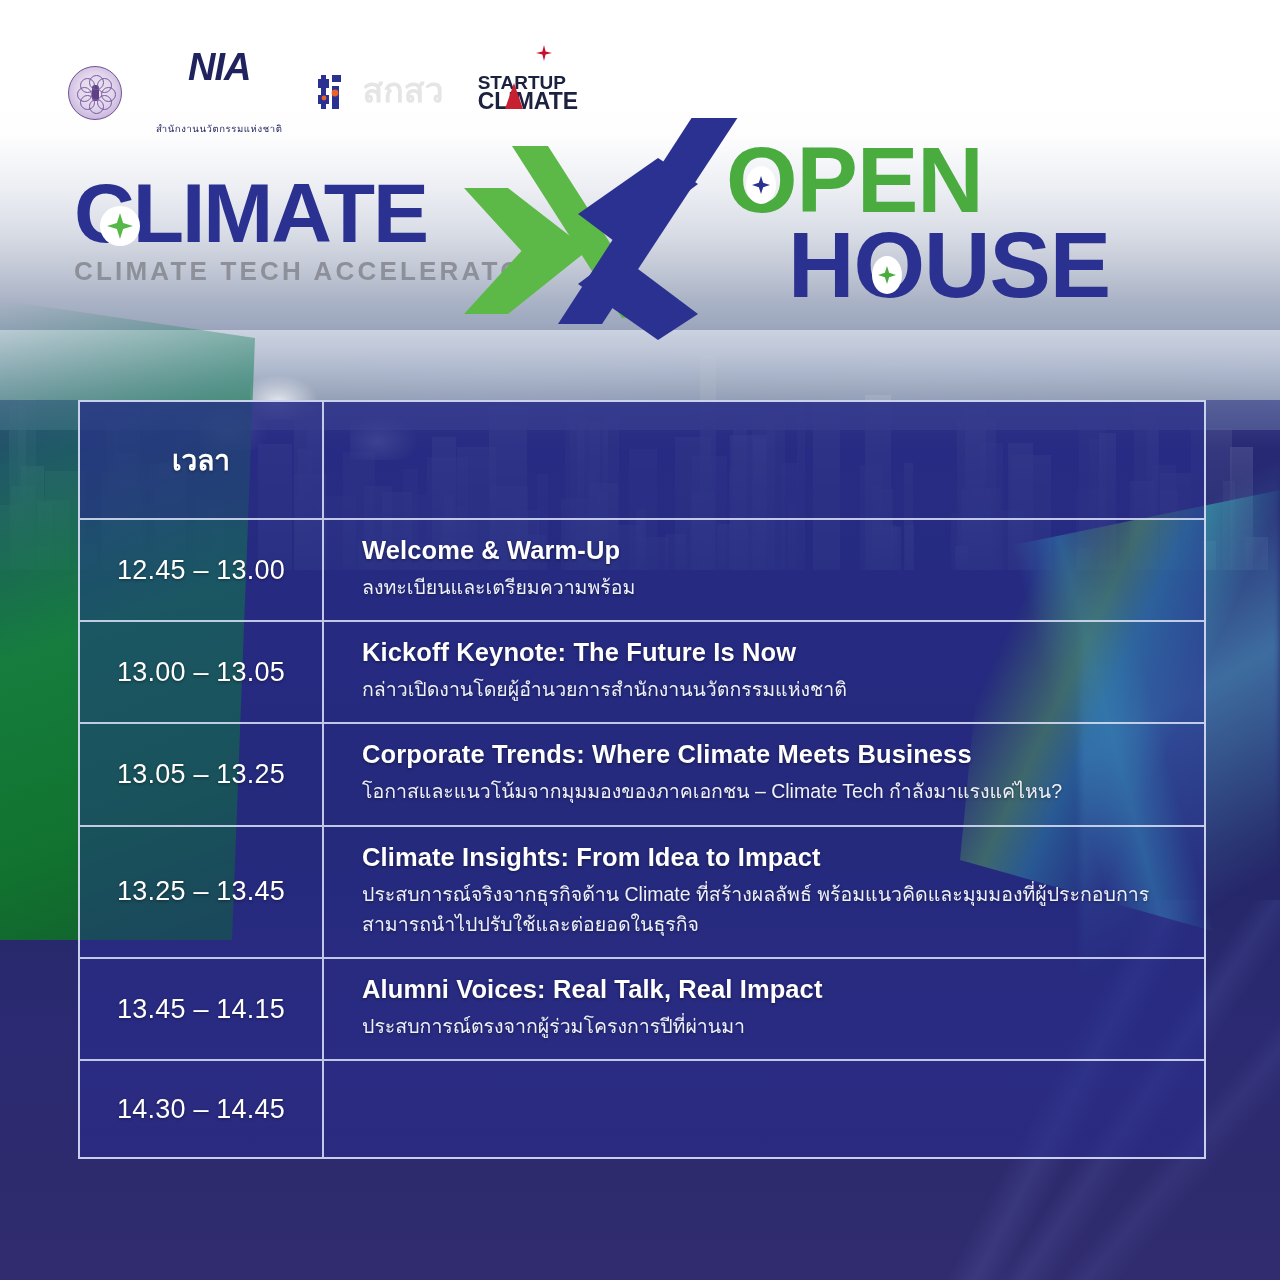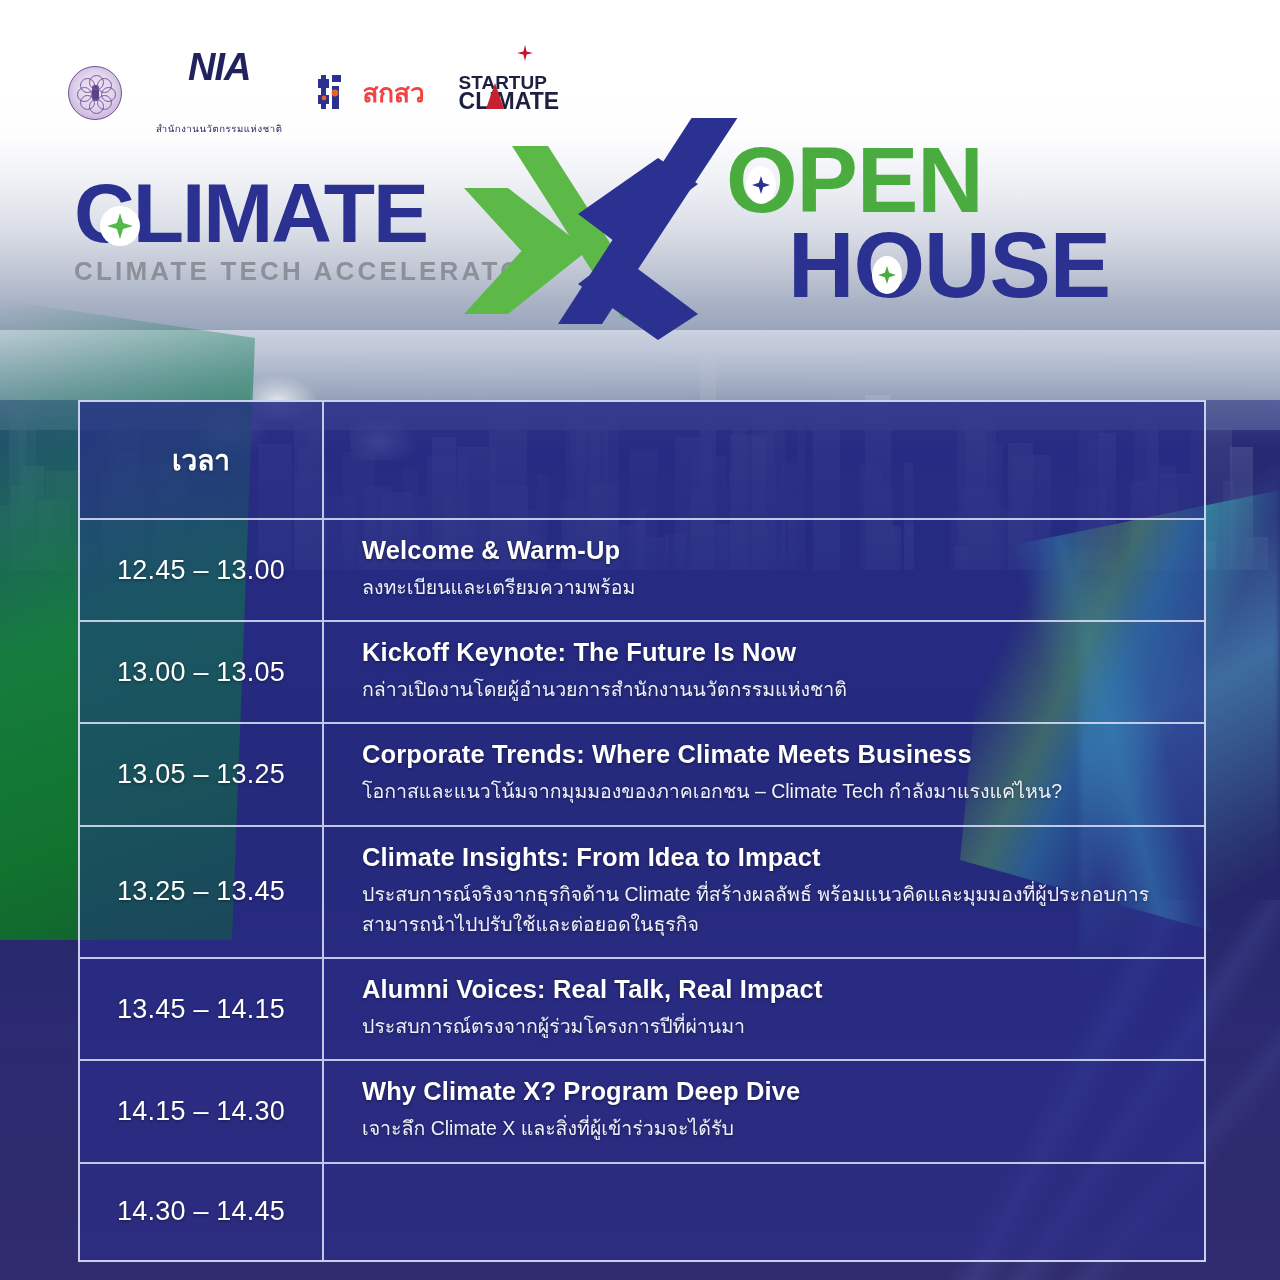--- a/index.html
+++ b/index.html
@@ -84,21 +84,21 @@
     border:1.4px solid #7a5aa0;transform-origin:50% 50%;}
   .logo-seal .core{position:absolute;left:50%;top:50%;width:7px;height:16px;margin:-8px 0 0 -3.5px;
     background:#5c3f85;border-radius:3px;}
   .logo-nia{display:flex;flex-direction:column;align-items:center;gap:35px;}
   .nia-word{font-family:"Liberation Sans",sans-serif;font-weight:bold;font-style:italic;font-size:38px;
     letter-spacing:-1px;color:#20235e;line-height:.92;position:relative;}
   .nia-star{position:absolute;right:26px;top:-17px;width:16px;height:16px;color:#c8102e;}
   .nia-sub{font-size:9.5px;letter-spacing:.6px;color:#20235e;margin-top:1px;white-space:nowrap;}
   .logo-tsri{display:flex;align-items:center;gap:6px;}
   .tsri-mark{position:relative;width:40px;height:40px;}
-  .tsri-word{font-size:26px;font-weight:bold;color:#ef4444;line-height:1;letter-spacing:0px;}
+  .tsri-word{font-size:34px;font-weight:bold;color:#e5e5e5;line-height:1;letter-spacing:0px;font-family:Liberation Mono, monospace;}
   .logo-startup{display:flex;flex-direction:column;line-height:.92;position:relative;}
   .su-1{font-size:19px;font-weight:bold;color:#1d2140;letter-spacing:0px;}
   .su-2{font-size:23px;font-weight:bold;color:#1d2140;letter-spacing:0px;}
   .su-a{position:absolute;left:27px;top:9px;width:0;height:0;
     border-left:9px solid transparent;border-right:9px solid transparent;border-bottom:26px solid #c62031;}
 
   
   .headline{position:absolute;left:0;top:132px;width:1280px;height:190px;z-index:25;}
   .climate{position:absolute;left:74px;top:44px;}
   .climate-word{font-size:84px;font-weight:bold;color:#2b3190;letter-spacing:-2px;line-height:.9;
@@ -404,27 +404,18 @@
         <div class="acol-time">
           <div class="timetxt">13.45 – 14.15</div>
         </div>
         <div class="acol-desc">
           <div class="desc-title">Alumni Voices: Real Talk, Real Impact</div>
           <div class="desc-sub">ประสบการณ์ตรงจากผู้ร่วมโครงการปีที่ผ่านมา</div>
         </div>
       </div>
       <div class="arow">
         <div class="acol-time">
-          <div class="timetxt">14.15 – 14.30</div>
-        </div>
-        <div class="acol-desc">
-          <div class="desc-title">Why Climate X? Program Deep Dive</div>
-          <div class="desc-sub">เจาะลึก Climate X และสิ่งที่ผู้เข้าร่วมจะได้รับ</div>
-        </div>
-      </div>
-      <div class="arow">
-        <div class="acol-time">
           <div class="timetxt">14.30 – 14.45</div>
         </div>
       </div>
     </div>
 
 </div>
 
 </body></html>

